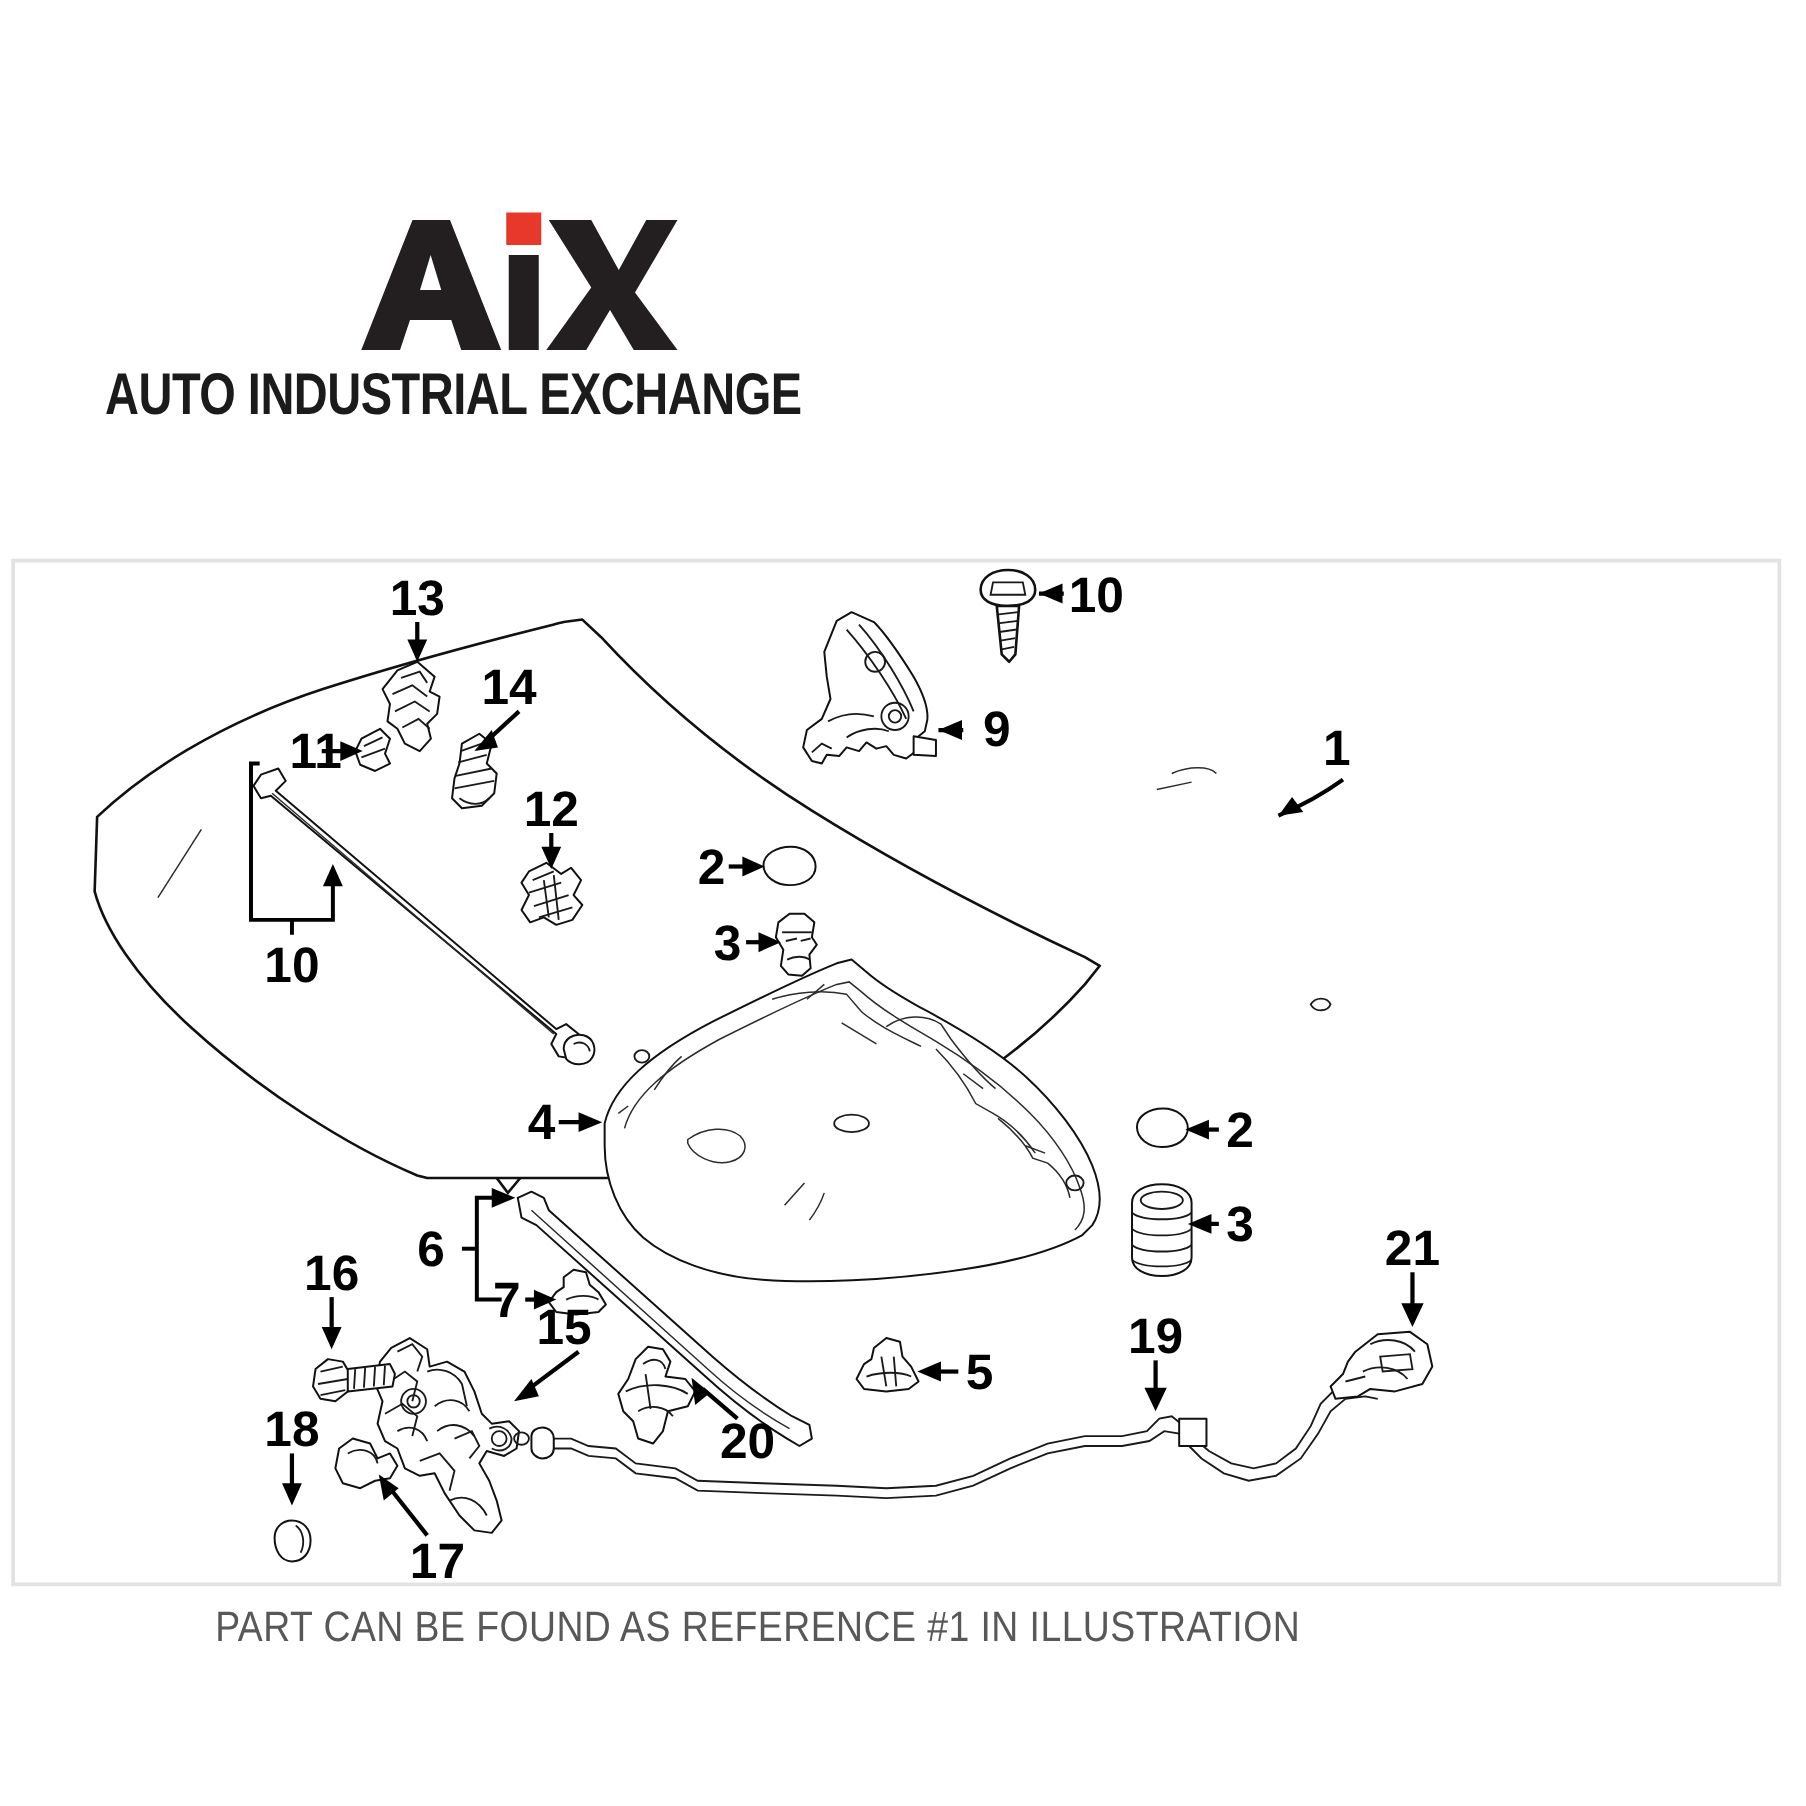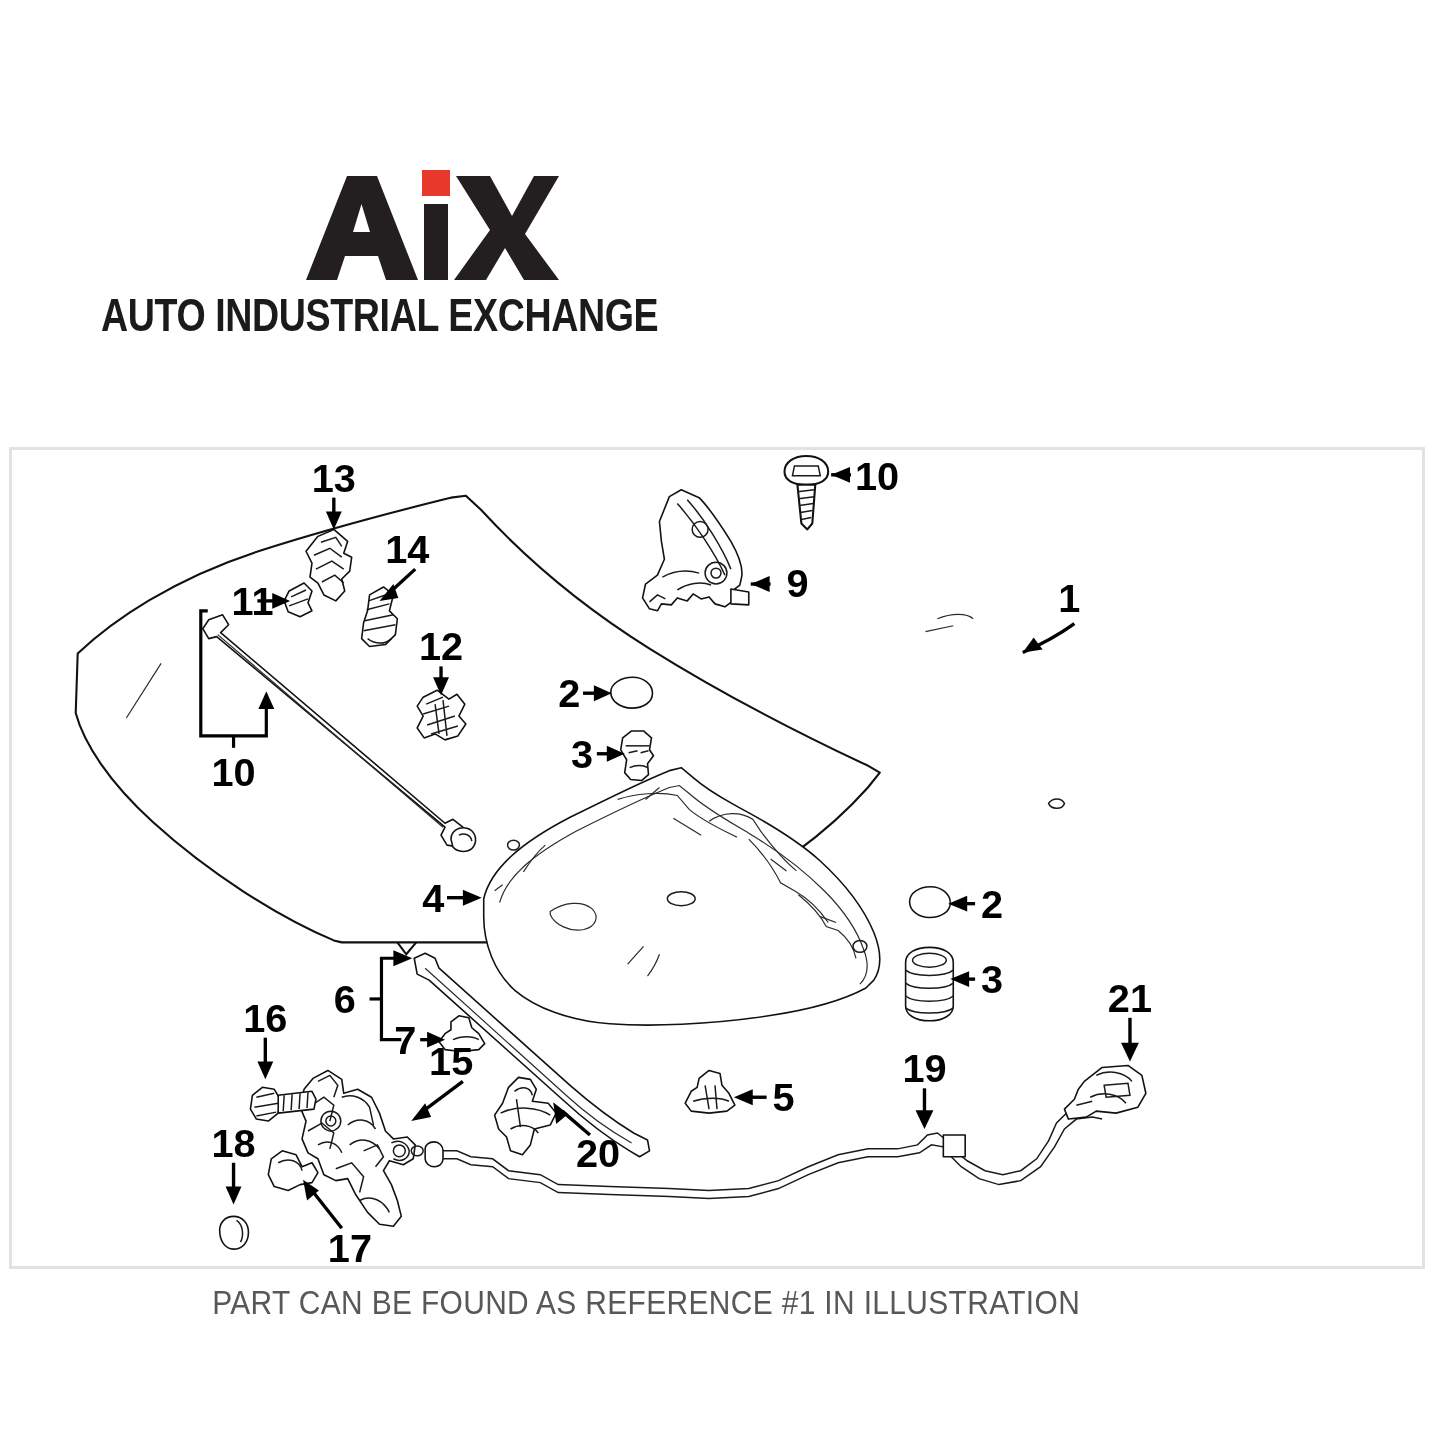--- a/index.html
+++ b/index.html
@@ -18,21 +18,21 @@
   
   #brand-header {
     position: absolute;
     left: 0;
     top: 0;
     width: 1445px;
     height: 430px;
   }
   #brand-logo-wrap {
     position: absolute;
-    left: 300px;
+    left: 283px;
     top: 168px;
     width: 460px;
     height: 190px;
   }
   #brand-logo-mark {
     position: relative;
     height: 118px;
     width: 260px;
     margin-left: 0px;
   }
@@ -77,21 +77,20 @@
   #figure-caption {
     position: absolute;
     left: 0;
     top: 1283px;
     width: 1212px;
     text-align: center;
     font-size: 34px;
     letter-spacing: 0.4px;
     color: #585858;
     font-family: "Liberation Sans", sans-serif;
-    padding-left: 40px;
   }
   #figure-caption span {
     display: inline-block;
     transform: scaleX(0.88);
   }
 
   
   .ln { fill: none; stroke: #111111; stroke-width: 2.1; }
   .ln-thin { fill: none; stroke: #1a1a1a; stroke-width: 1.5; }
   .ln-hair { fill: none; stroke: #2b2b2b; stroke-width: 1.2; }

